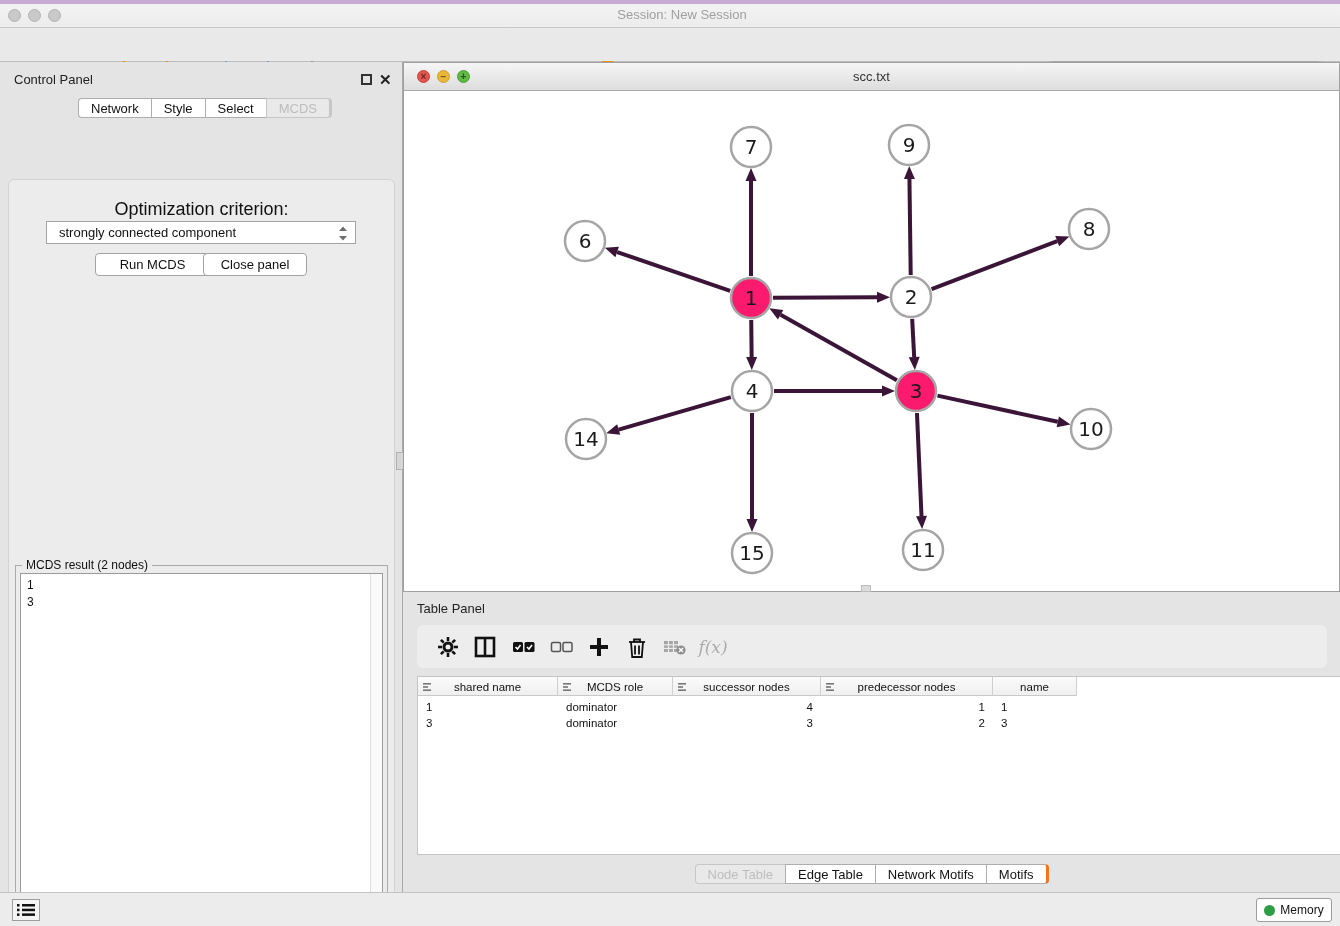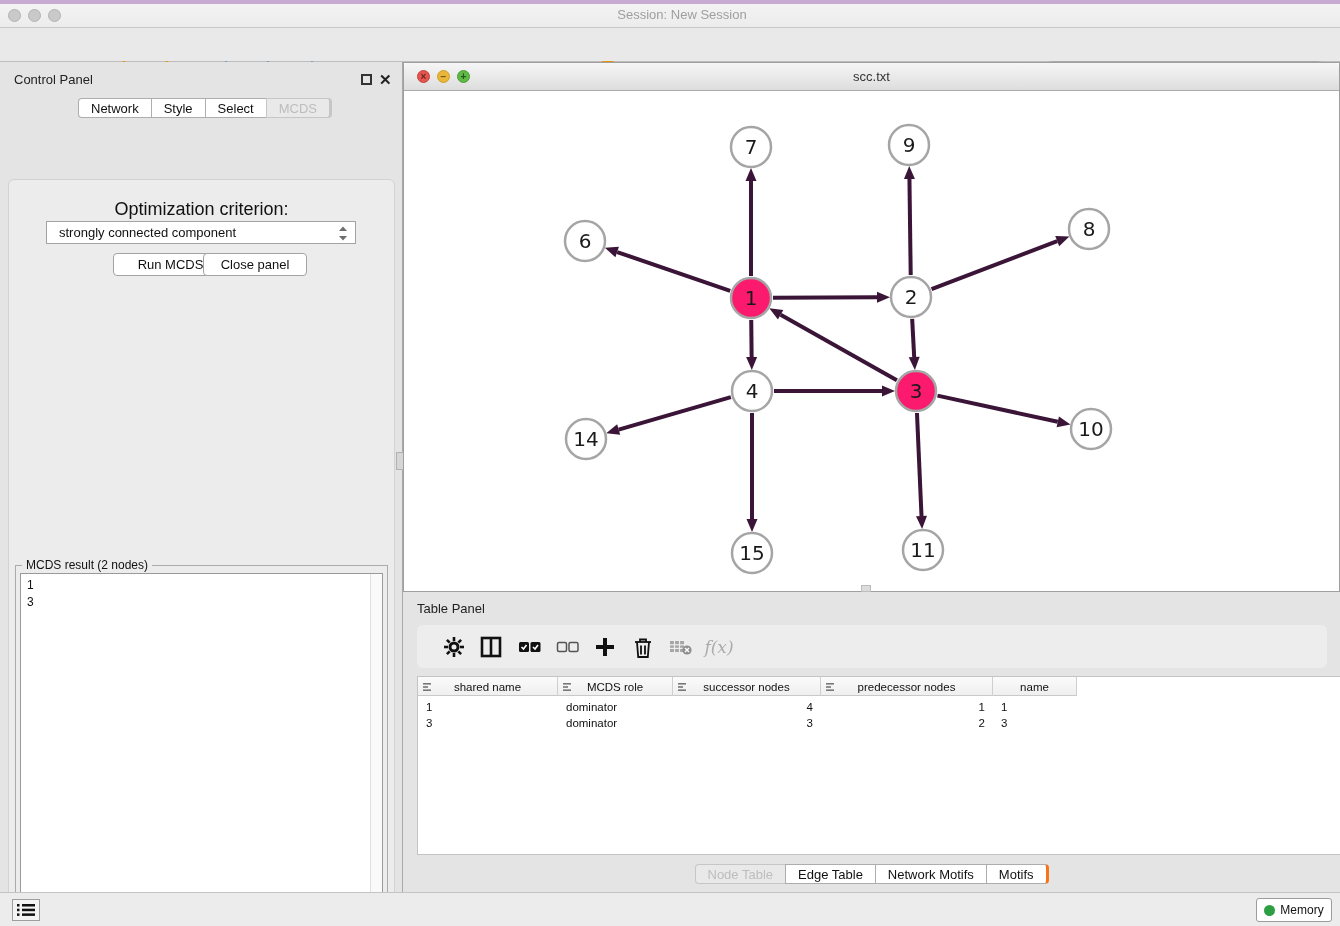--- a/index.html
+++ b/index.html
@@ -65,21 +65,21 @@
   #net-title { position:absolute; left:0; top:6px; width:100%; text-align:center; font-size:13px; color:#333; }
   #net-canvas { position:absolute; left:0; top:28px; width:935px; height:500px; background:#FFF; }
   #net-splitter { position:absolute; left:458px; top:521px; width:10px; height:7px;
     background:#DCDCDC; border:1px solid #BDBDBD; }
 
   
   #table-panel { position:absolute; left:403px; top:592px; width:937px; height:300px; background:#E4E4E4; }
   #tp-title { position:absolute; left:14px; top:9px; font-size:13px; color:#222;text-align:center; }
   #tp-toolbar { position:absolute; left:14px; top:33px; width:910px; height:43px;
     background:#EDEDED; border-radius:6px; }
-  .tpi { position:absolute; top:10px; width:26px; height:24px; display:flex; align-items:center; justify-content:center;margin-left:6px; }
+  .tpi { position:absolute; top:10px; width:26px; height:24px; display:flex; align-items:center; justify-content:center; }
   #data-table { position:absolute; left:14px; top:84px; width:1090px; height:179px;
     background:#FFF; border:1px solid #C4C4C4; }
   #tbl-header { position:absolute; left:0; top:0; height:19px; display:flex;
     background:linear-gradient(#FBFBFB,#EFEFEF); border-bottom:1px solid #C9C9C9; }
   .th { position:relative; height:19px; border-right:1px solid #CFCFCF; font-size:11.5px; color:#111;
     display:flex; align-items:center; justify-content:center; }
   .th svg { position:absolute; left:4px; top:5px; }
   .tr { position:absolute; left:0; height:16px; display:flex; font-size:11.5px; color:#111; }
   .td { height:16px; line-height:16px; white-space:nowrap; overflow:hidden; }
   .td.num { text-align:right; padding-right:8px; }
@@ -278,21 +278,21 @@
     </div>
     <div id="cp-content">
       <div id="opt-label">Optimization criterion:</div>
       <div id="opt-select">
         <span>strongly connected component</span>
         <svg class="stepper" width="12" height="17" viewBox="0 0 12 17">
           <path d="M2 6l4-4.5L10 6z" fill="#6E6E6E"></path>
             <path d="M2 11l4 4.5L10 11z" fill="#6E6E6E"></path>
         </svg>
       </div>
-      <button class="btn" style="left:104px; top:73px; width:115px">Run MCDS</button>
+      <button class="btn" style="left:86px; top:73px; width:115px">Run MCDS</button>
       <button class="btn" style="left:194px; top:73px; width:104px">Close panel</button>
       <div id="mcds-group">
         <span id="mcds-group-title">MCDS result (2 nodes)</span>
         <div id="mcds-result">
           <div>1</div>
           <div>3</div>
           <div id="mcds-scroll"></div>
         </div>
       </div>
     </div>

